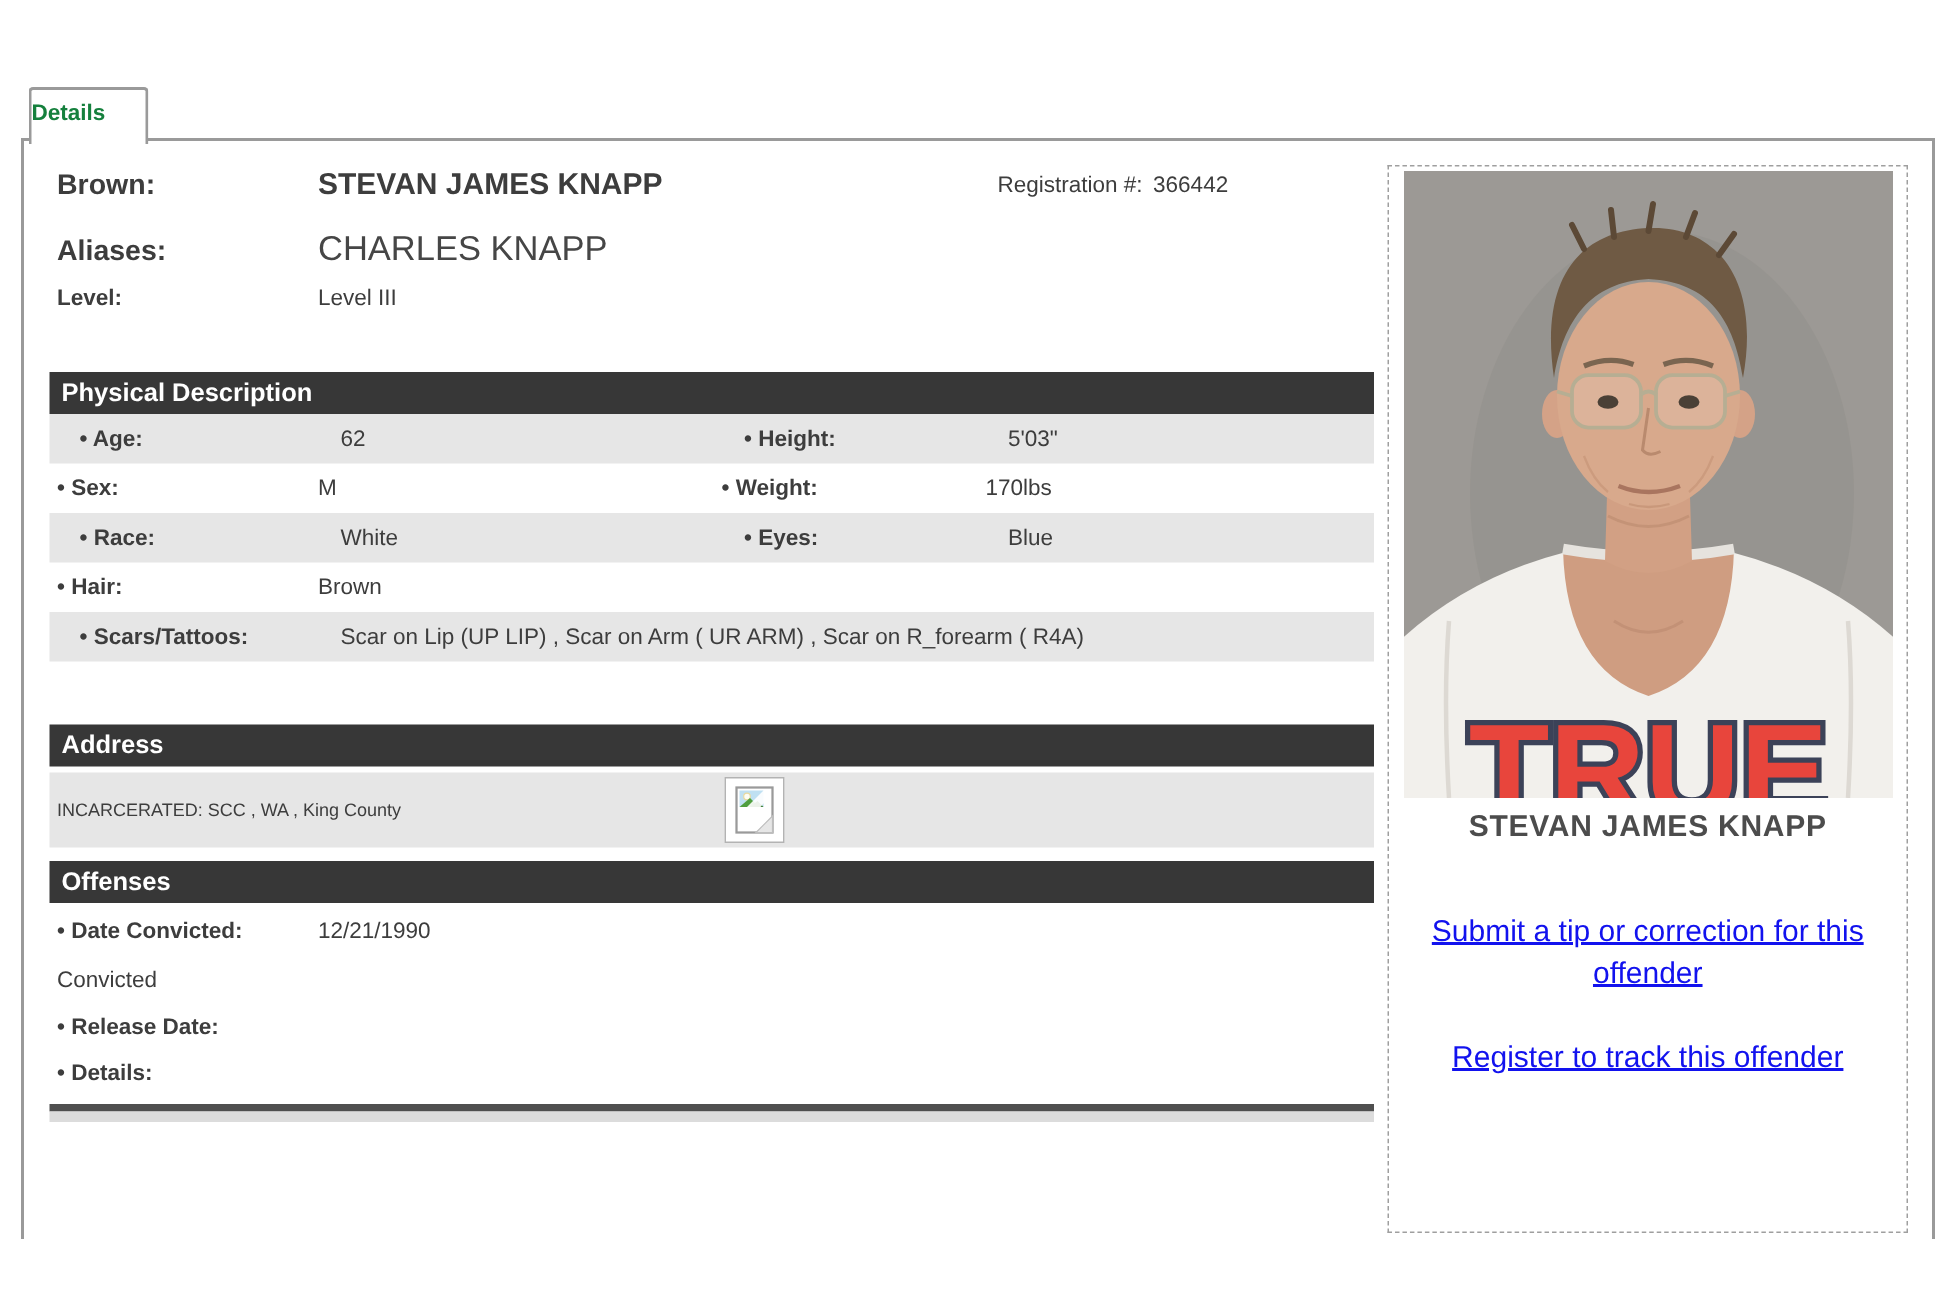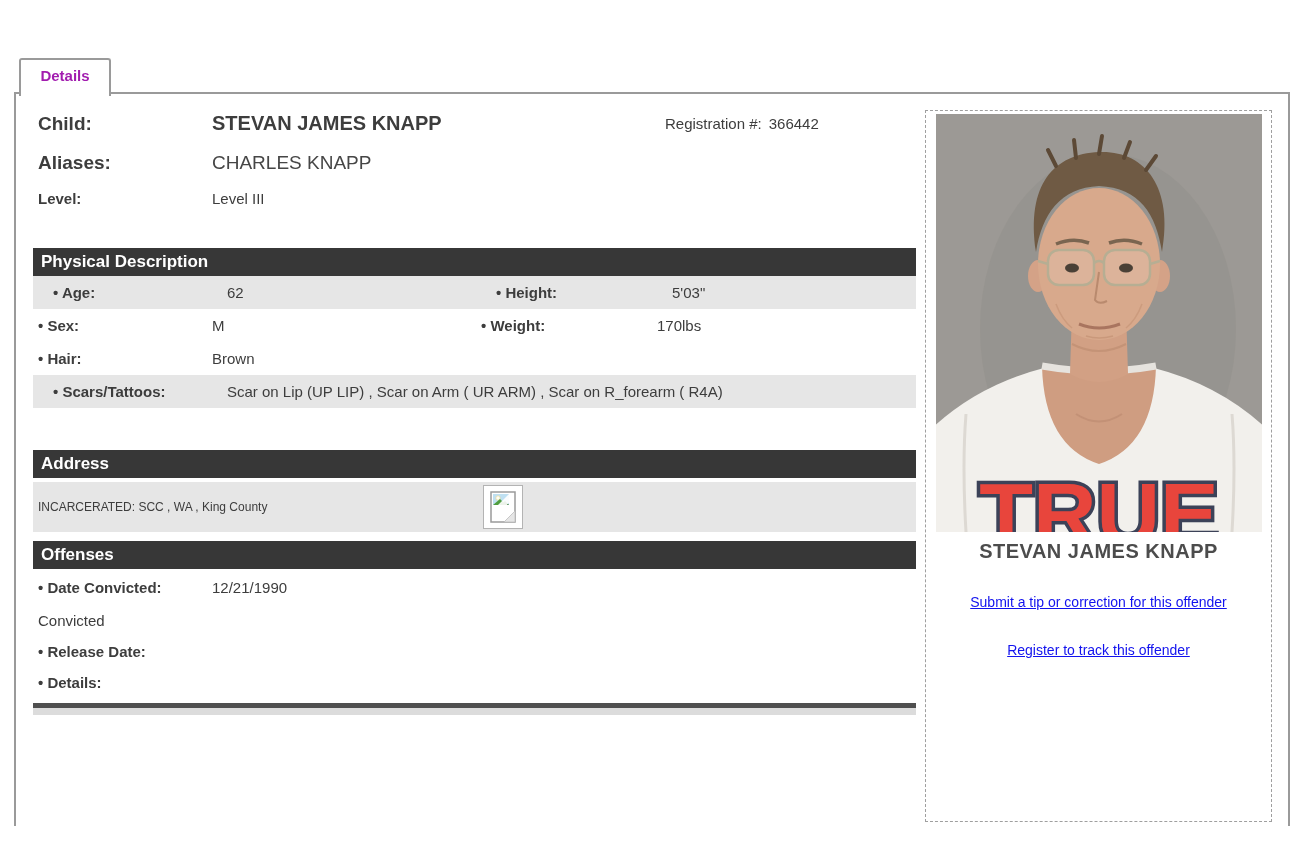--- a/index.html
+++ b/index.html
@@ -1,38 +1,38 @@
 <!DOCTYPE html>
 <html><head>
 <meta charset="utf-8">
 <style>
   * { margin:0; padding:0; box-sizing:border-box; }
   html,body { width:1302px; height:868px; background:#ffffff; overflow:hidden;
     font-family:"Liberation Sans", sans-serif; color:#3d3d3d; }
 
   
-  .tab { position:absolute; left:19px; top:58px; width:92px; height:38px;
+  .tab { position:absolute; left:19px; top:58px; width:80px; height:38px;
     background:#fff; border:2px solid #9a9a9a; border-bottom:none;
-    border-radius:3px 3px 0 0; z-index:3; text-align:center;
-    font-size:15px; font-weight:bold; color:#a21caf; line-height:32px; cursor:pointer; }
+    border-radius:3px 3px 0 0; z-index:3; text-align:left;
+    font-size:15px; font-weight:bold; color:#15803d; line-height:32px; cursor:pointer; }
 
   
   .content-box { position:absolute; left:14px; top:92px; width:1276px; height:734px;
     border:2px solid #9a9a9a; border-bottom:none; background:#fff; }
   .main { position:absolute; left:17px; top:18px; width:883px; }
 
   
   .id-row { position:relative; padding-left:5px; display:flex; align-items:baseline; }
   .row-name { height:40px; }
   .row-aliases { height:38px; }
   .row-level { height:26px; }
   .id-label { display:inline-block; width:174px; font-weight:bold; font-size:19px; }
   .row-level .id-label { font-size:15px; }
   .name-val { font-size:20px; font-weight:bold; }
-  .alias-val { font-size:19px; color:#464646; }
+  .alias-val { font-size:23px; color:#464646; }
   .level-val { font-size:15px; }
   .registration { position:absolute; left:632px; top:3px; font-size:15px; }
   .registration b { font-weight:normal; }
   .registration span { margin-left:7px; font-weight:normal;text-align:right; }
 
   
   .sec-header { margin-top:0; height:28px; line-height:28px; background:#373737;
     color:#fff; font-size:17px; font-weight:bold; padding-left:8px; }
   .mt-phys { margin-top:32px; }
   .mt-addr { margin-top:42px; }
@@ -67,34 +67,34 @@
 
   .partial-bar { margin-top:6px; }
   .partial-bar .dark { height:5px; background:#4f4f4f; }
   .partial-bar .lite { height:7px; background:#dcdcdc; }
 
   
   .photo-panel { position:absolute; left:925px; top:110px; width:347px; height:712px;
     border:1px dashed #9f9f9f; text-align:center; }
   .photo { width:326px; height:418px; margin:3px auto 0; display:block; background:#9c9995; }
   .caption { margin-top:8px; font-size:20px; font-weight:bold; color:#4c4c4c; letter-spacing:.5px; }
-  .plink { display:block; margin:30px auto 0; width:312px; font-size:14px;
+  .plink { display:block; margin:44px auto 0; width:312px; font-size:20px;
     color:#1212ee; text-decoration:underline; cursor:pointer; line-height:1.4; }
   .plink.second { margin-top:28px; }
 </style>
 </head>
 <body>
 
 <div class="tab">Details</div>
 
 <div class="content-box">
   <div class="main">
 
     <div class="id-row row-name">
-      <span class="id-label">Child:</span>
+      <span class="id-label">Brown:</span>
       <span class="name-val">STEVAN JAMES KNAPP</span>
       <span class="registration">
         <b>Registration #:</b><span>366442</span>
       </span>
     </div>
     <div class="id-row row-aliases">
       <span class="id-label">Aliases:</span>
       <span class="alias-val">CHARLES KNAPP</span>
     </div>
     <div class="id-row row-level">
@@ -108,20 +108,26 @@
         <span class="blabel">Age:</span>
         <span>62</span>
         <span class="blabel">Height:</span>
         <span>5'03"</span>
       </div>
       <div class="prow">
         <span class="blabel">Sex:</span>
         <span>M</span>
         <span class="blabel">Weight:</span>
         <span>170lbs</span>
+      </div>
+      <div class="prow alt">
+        <span class="blabel">Race:</span>
+        <span>White</span>
+        <span class="blabel">Eyes:</span>
+        <span>Blue</span>
       </div>
       <div class="prow">
         <span class="blabel">Hair:</span>
         <span>Brown</span>
         <span class="blabel"></span>
         <span></span>
       </div>
       <div class="prow alt">
         <span class="blabel">Scars/Tattoos:</span>
         <span class="span3">Scar on Lip (UP LIP) , Scar on Arm ( UR ARM) , Scar on R_forearm ( R4A)</span>

